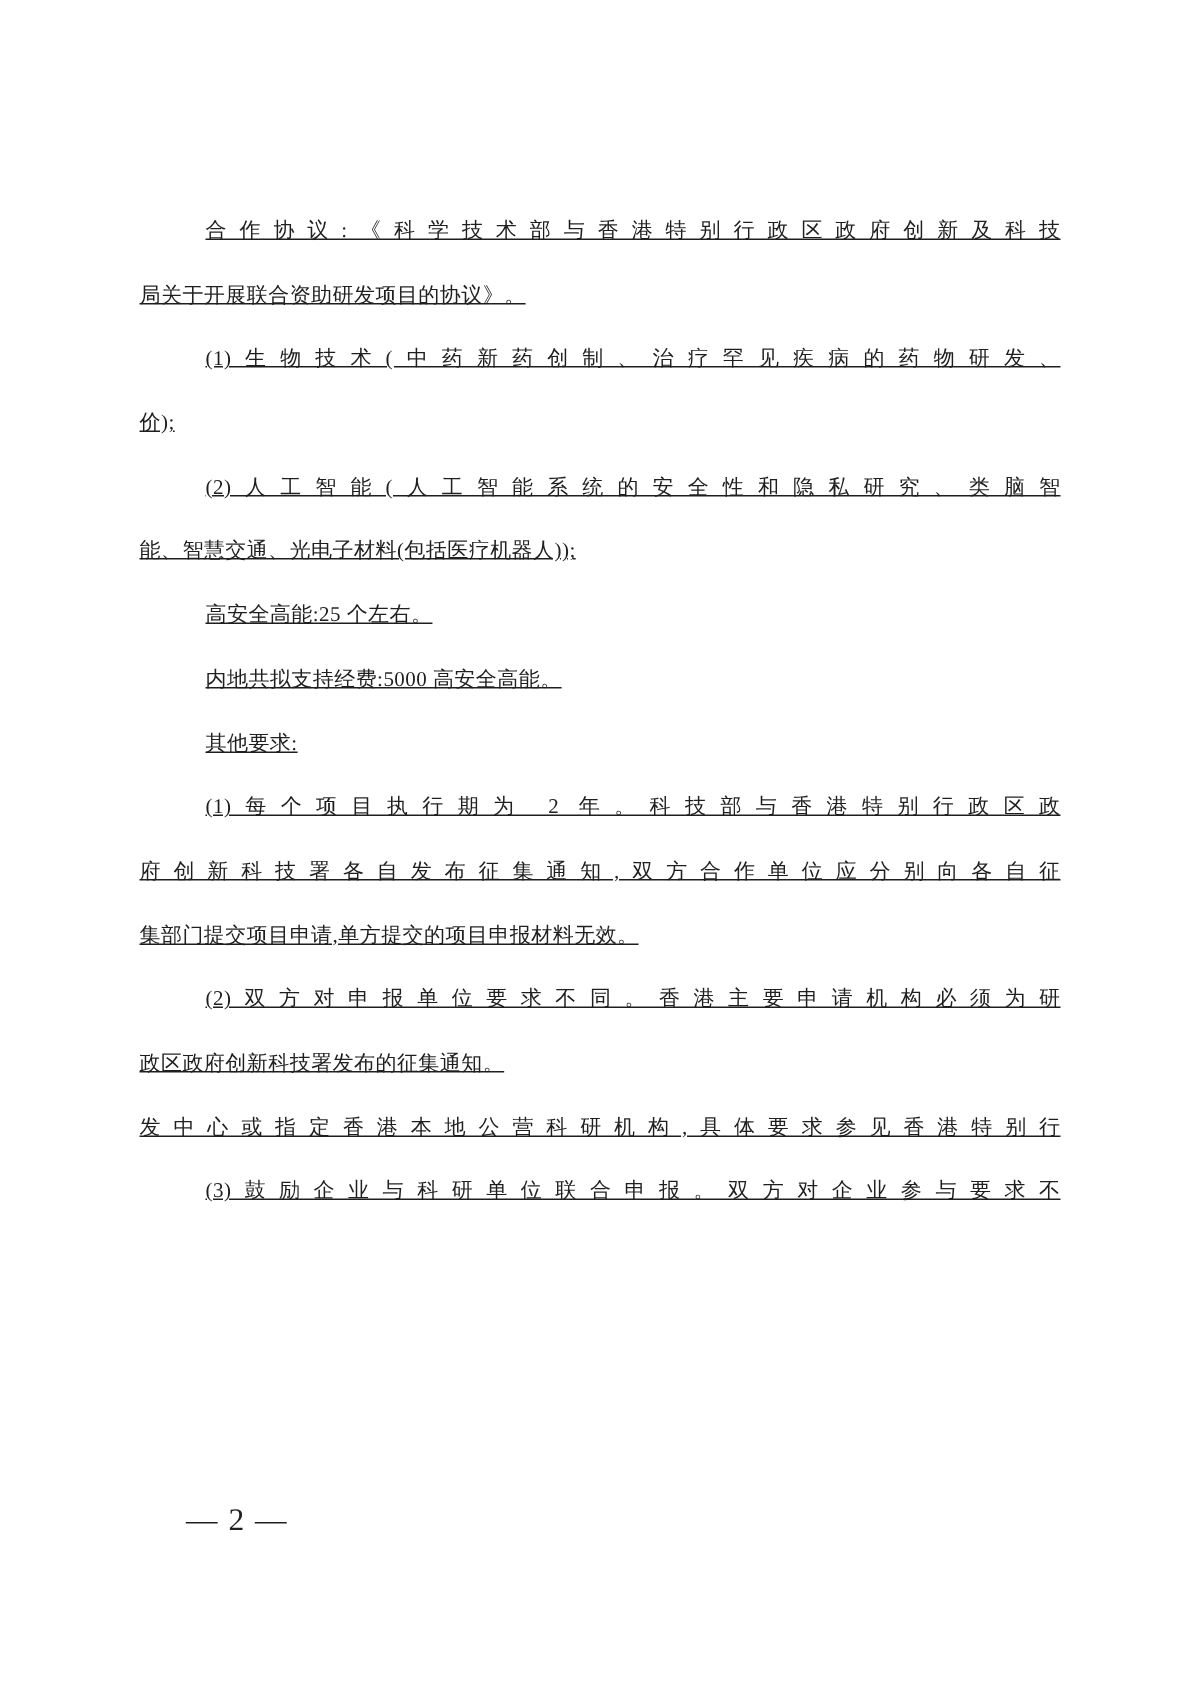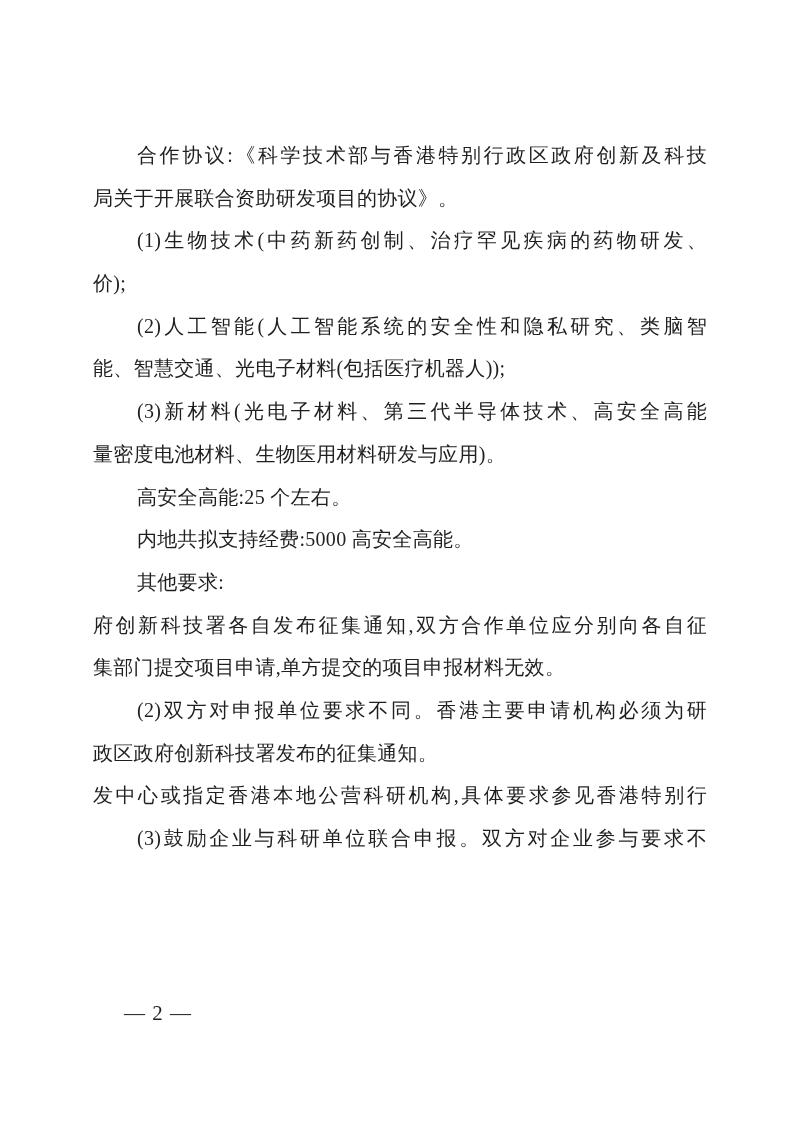--- a/index.html
+++ b/index.html
@@ -26,25 +26,26 @@
     position: absolute;
     left: 93px;
     top: 134px;
     width: 614px;
   }
   .paragraph {
     margin: 0;
     padding: 0;
   }
   .line {
-    font-size: 20px;
+    font-size: 14px;
     line-height: 42.7px;
     height: 42.7px;
     white-space: nowrap;
     letter-spacing: 0.3px;
+    text-decoration: underline;
   }
   .line.just {
     white-space: normal;
     text-align: justify;
     text-align-last: justify;
   }
   .line.first {
     text-indent: 44px;
   }
   .page-footer {
@@ -68,33 +69,30 @@
       </div>
       <div class="paragraph">
         <div class="line just first">(1)生物技术(中药新药创制、治疗罕见疾病的药物研发、</div>
         <div class="line">价);</div>
       </div>
       <div class="paragraph">
         <div class="line just first">(2)人工智能(人工智能系统的安全性和隐私研究、类脑智</div>
         <div class="line">能、智慧交通、光电子材料(包括医疗机器人));</div>
       </div>
       <div class="paragraph">
-        <div class="line just first">(3)新材料(光电子材料、第三代半导体技术、高安全高能</div>
-        <div class="line">量密度电池材料、生物医用材料研发与应用)。</div>
-      </div>
-      <div class="paragraph">
         <div class="line first">高安全高能:25 个左右。</div>
       </div>
       <div class="paragraph">
         <div class="line first">内地共拟支持经费:5000 高安全高能。</div>
       </div>
       <div class="paragraph">
         <div class="line first">其他要求:</div>
       </div>
       <div class="paragraph">
+        <div class="line just first">(1)每个项目执行期为 2 年。科技部与香港特别行政区政</div>
         <div class="line just">府创新科技署各自发布征集通知,双方合作单位应分别向各自征</div>
         <div class="line">集部门提交项目申请,单方提交的项目申报材料无效。</div>
       </div>
       <div class="paragraph">
         <div class="line just first">(2)双方对申报单位要求不同。香港主要申请机构必须为研</div>
         <div class="line">政区政府创新科技署发布的征集通知。</div>
         <div class="line just">发中心或指定香港本地公营科研机构,具体要求参见香港特别行</div>
       </div>
       <div class="paragraph">
         <div class="line just first">(3)鼓励企业与科研单位联合申报。双方对企业参与要求不</div>

